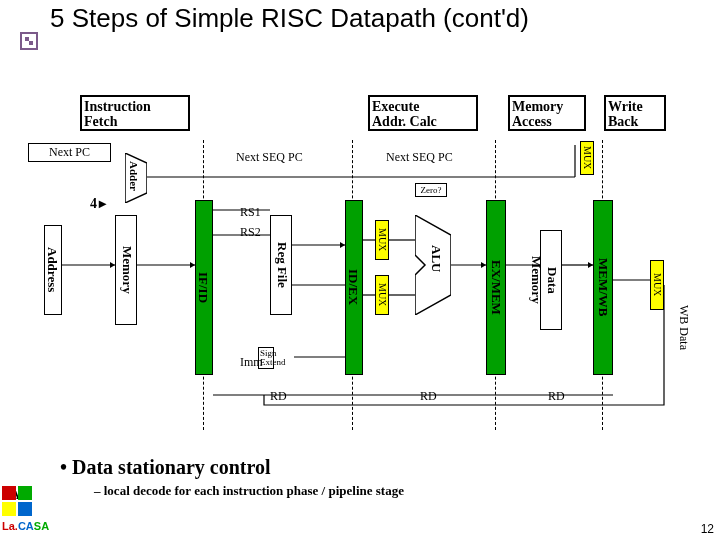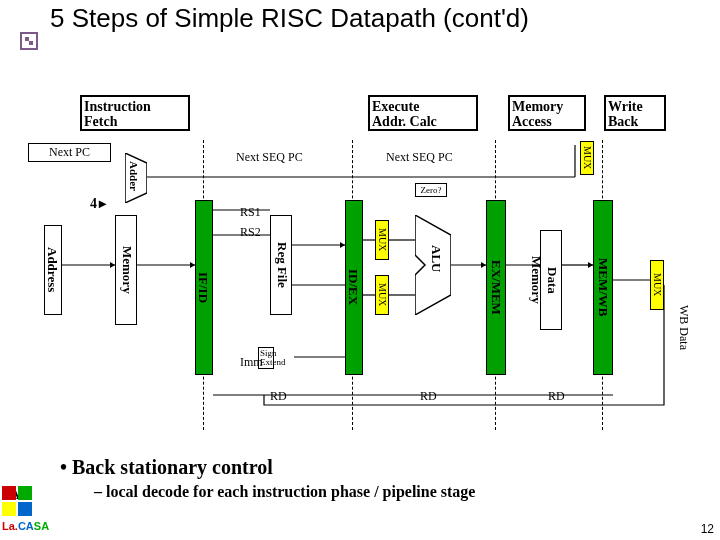--- a/index.html
+++ b/index.html
@@ -84,21 +84,21 @@
   .trap { position: absolute; }
   .small-label { position: absolute; font-family: "Comic Sans MS", cursive; font-size: 12px; }
   .tiny-box { position: absolute; border: 1px solid #000; font-size: 9px; text-align: center; padding: 1px; font-family: "Comic Sans MS", cursive; }
   .bullet-area {
     position: absolute;
     left: 60px;
     top: 456px;
     font-family: "Comic Sans MS", cursive;
   }
   .bullet-main { font-size: 20px; font-weight: bold; }
-  .bullet-sub { font-size: 16px; font-weight: bold; margin-left: 34px; margin-top: 4px; }
+  .bullet-sub { font-size: 13px; font-weight: bold; margin-left: 34px; margin-top: 4px; }
   .copyright { position: absolute; left: 2px; top: 440px; font-family: "Comic Sans MS", cursive; font-size: 12px; font-weight: bold; margin-top: 48px; }
   .slidenum { position: absolute; right: 6px; bottom: 4px; font-size: 12px; color: #000; }
   .logo { position: absolute; left: 2px; bottom: 8px; }
   .logo-sq { width: 30px; height: 30px; display: inline-block; position: relative; }
   .logo-text { font-size: 11px; font-weight: bold; }
 </style>
 </head>
 <body>
 
 <div class="title-area">
@@ -207,21 +207,21 @@
       <polygon points="170,167 175,170 170,173"></polygon>
       <polygon points="320,147 325,150 320,153"></polygon>
       <polygon points="461,167 466,170 461,173"></polygon>
       <polygon points="568,167 573,170 568,173"></polygon>
     </g>
   </svg>
 
 </div>
 
 <div class="bullet-area">
-  <div class="bullet-main">• <span>Back stationary control</span></div>
+  <div class="bullet-main">• <span>Data stationary control</span></div>
   <div class="bullet-sub">– <span>local decode for each instruction phase / pipeline stage</span></div>
 </div>
 
 <div class="copyright">©AM</div>
 
 <div class="logo">
   <div class="logo-sq">
     <div style="position:absolute;left:0;top:0;width:14px;height:14px;background:#c00"></div>
     <div style="position:absolute;right:0;top:0;width:14px;height:14px;background:#0a0"></div>
     <div style="position:absolute;left:0;bottom:0;width:14px;height:14px;background:#ff0"></div>

